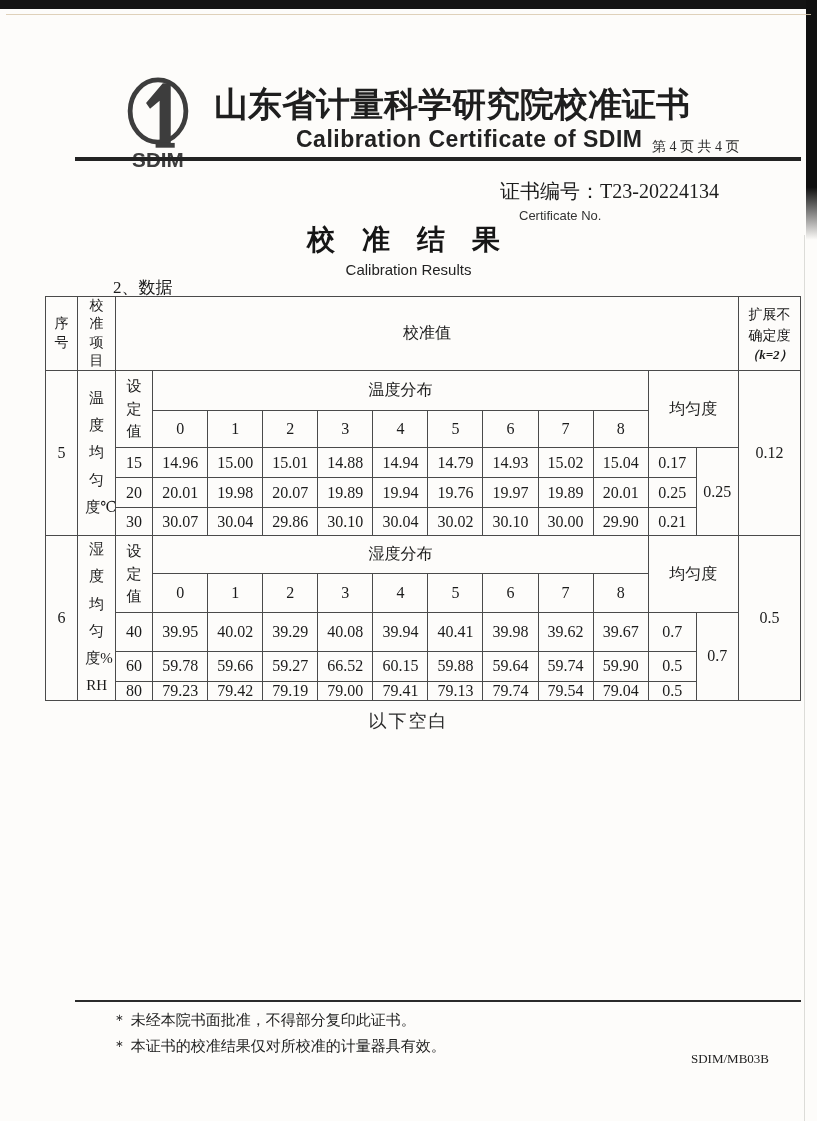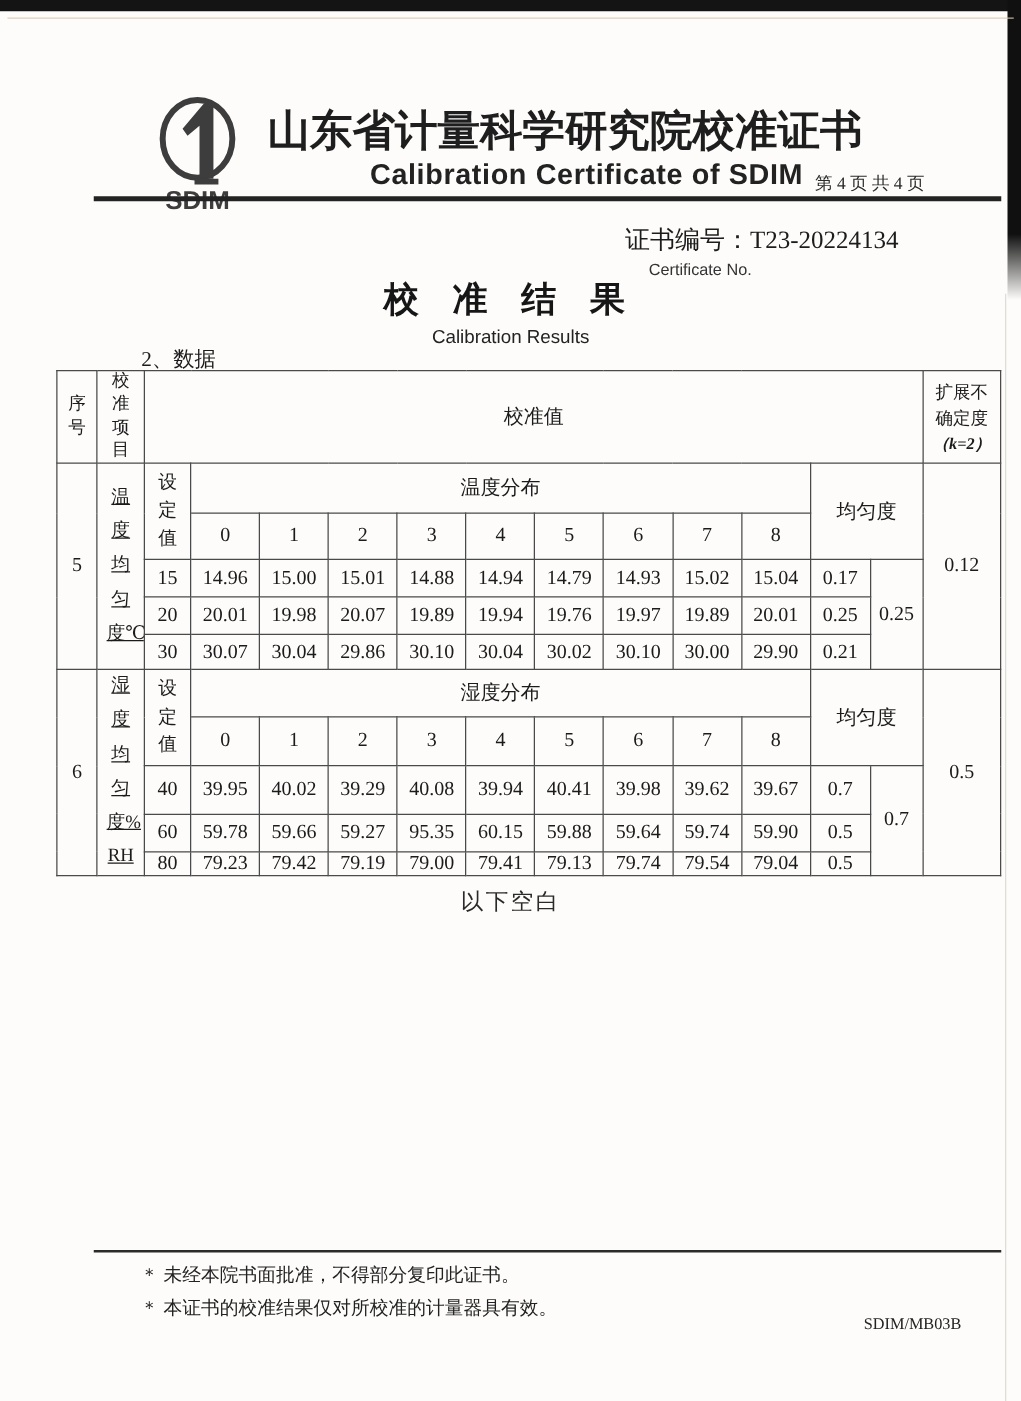--- a/index.html
+++ b/index.html
@@ -33,21 +33,21 @@
   .data-heading { position:absolute; left:113px; top:276px; font-size:17px; color:#1b1b1b; }
 
   
   table.cal { position:absolute; left:45px; top:296px; width:756px; border-collapse:collapse; table-layout:fixed; }
   table.cal td { border:1px solid #4a4a4a; text-align:center; vertical-align:middle;
                  font-size:16px; color:#1b1b1b; padding:0; overflow:hidden; }
   tr.h74{height:74px} tr.h40{height:40px} tr.h37{height:37px} tr.h30{height:30px}
   tr.h28{height:28px} tr.h38{height:38px} tr.h39{height:39px} tr.h29{height:18px}
   .vwrap { display:inline-block; width:1.5em; word-break:break-all; text-align:center; font-size:15px; line-height:1.5; }
   .vwrap.hdr { font-size:14px; line-height:1.3; }
-  .vwrap.item { font-size:15px; line-height:1.82;text-decoration:underline; }
+  .vwrap.item { font-size:15px; line-height:1.82; }
   .cn { font-size:15px; }
   .unc-line { width:3.2em; margin:0 auto; word-break:break-all; font-size:14px; line-height:1.5; }
   .unc-k { font-size:13px; font-style:italic;font-weight:bold; }
 
   .below-blank { position:absolute; left:0; top:709px; width:817px; text-align:center;
                  font-size:18px; color:#2a2a2a; letter-spacing:2px; }
 
   
   .footer-rule { position:absolute; left:75px; top:1000px; width:726px; height:2px; background:#2b2b2b; }
   .note { position:absolute; left:112px; font-size:15px; color:#222; white-space:nowrap; }
@@ -202,21 +202,21 @@
         <td>39.62</td>
         <td>39.67</td>
         <td>0.7</td>
         <td rowspan="3">0.7</td>
       </tr>
       <tr class="h30">
         <td>60</td>
         <td>59.78</td>
         <td>59.66</td>
         <td>59.27</td>
-        <td>95.35</td>
+        <td>66.52</td>
         <td>60.15</td>
         <td>59.88</td>
         <td>59.64</td>
         <td>59.74</td>
         <td>59.90</td>
         <td>0.5</td>
       </tr>
       <tr class="h29">
         <td>80</td>
         <td>79.23</td>

